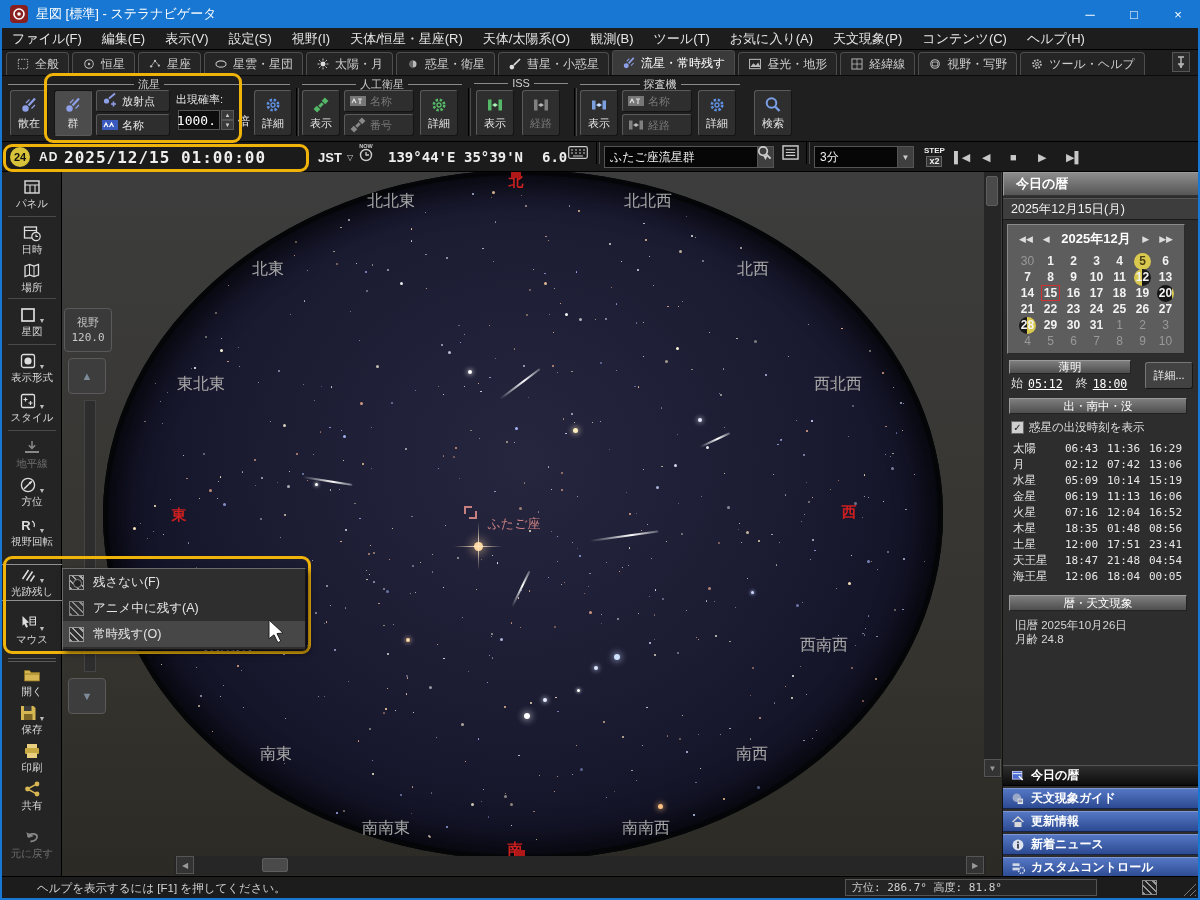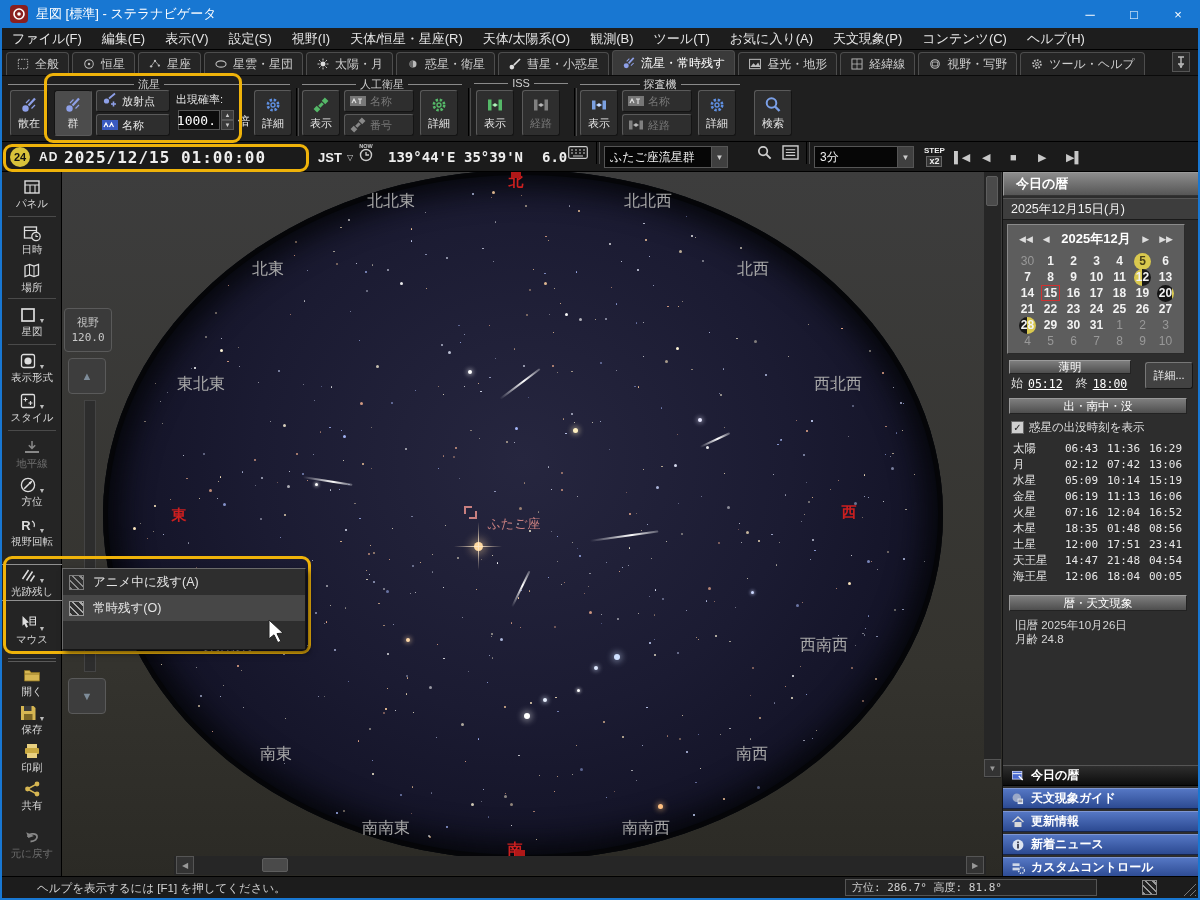--- a/index.html
+++ b/index.html
@@ -486,21 +486,21 @@
     <span class="tb coord" style="left:386px;">139°44'E</span>
     <span class="tb coord" style="left:462px;">35°39'N</span>
     <span class="tb coord" style="left:540px;">6.0</span>
     <span class="tb tb-ic" style="left:566px;">
       <svg width="20" height="13" viewBox="0 0 20 13">
           <rect x="0.7" y="0.7" width="18.6" height="11.6" rx="1.5" fill="none" stroke="#ccc" stroke-width="1.2"></rect>
           <path d="M3 4h2M7 4h2M11 4h2M15 4h2M3 7h2M7 7h2M11 7h2M15 7h2M5 10h10" stroke="#ccc" stroke-width="1"></path>
         </svg>
     </span>
     <span class="tb vsep2" style="left:594px;"></span>
-    <span class="tb combo" style="left:602px;top:4px;width:124px;">
+    <span class="tb combo" style="left:602px;top:4px;width:170px;">
       <span>ふたご座流星群</span>
       <span class="dd">▼</span>
     </span>
     <span class="tb tb-ic" style="left:752px;">
       <svg width="17" height="17" viewBox="0 0 18 18">
           <circle cx="7.5" cy="7.5" r="4.5" fill="none" stroke="#cfcfcf" stroke-width="1.8"></circle>
           <path d="M11 11l4.5 4.5" stroke="#cfcfcf" stroke-width="2"></path>
         </svg>
     </span>
     <span class="tb tb-ic" style="left:778px;">
@@ -1293,20 +1293,24 @@
       <div class="mthumb" style="left:88px;top:2px;width:26px;height:14px;"></div>
       <div class="sbtn" style="left:792px;top:0;width:18px;height:18px;">
           <span>▶</span>
         </div>
     </div>
   </div>
 
   <div class="trail-menu">
     <div id="trailRows">
         <div class="tm-row">
+          <span class="hatch none"></span>
+          <span>残さない(F)</span>
+        </div>
+        <div class="tm-row">
           <span class="hatch anim"></span>
           <span>アニメ中に残す(A)</span>
         </div>
         <div class="tm-row hl">
           <span class="hatch always"></span>
           <span>常時残す(O)</span>
         </div>
       </div>
     <div class="cursor">
       <svg width="22" height="26" viewBox="0 0 22 26">
@@ -1514,21 +1518,21 @@
           <span class="ptime">08:56</span>
         </div>
         <div class="prow">
           <span class="pname">土星</span>
           <span class="ptime">12:00</span>
           <span class="ptime">17:51</span>
           <span class="ptime">23:41</span>
         </div>
         <div class="prow">
           <span class="pname">天王星</span>
-          <span class="ptime">14:47</span>
+          <span class="ptime">18:47</span>
           <span class="ptime">21:48</span>
           <span class="ptime">04:54</span>
         </div>
         <div class="prow">
           <span class="pname">海王星</span>
           <span class="ptime">12:06</span>
           <span class="ptime">18:04</span>
           <span class="ptime">00:05</span>
         </div>
       </div>

